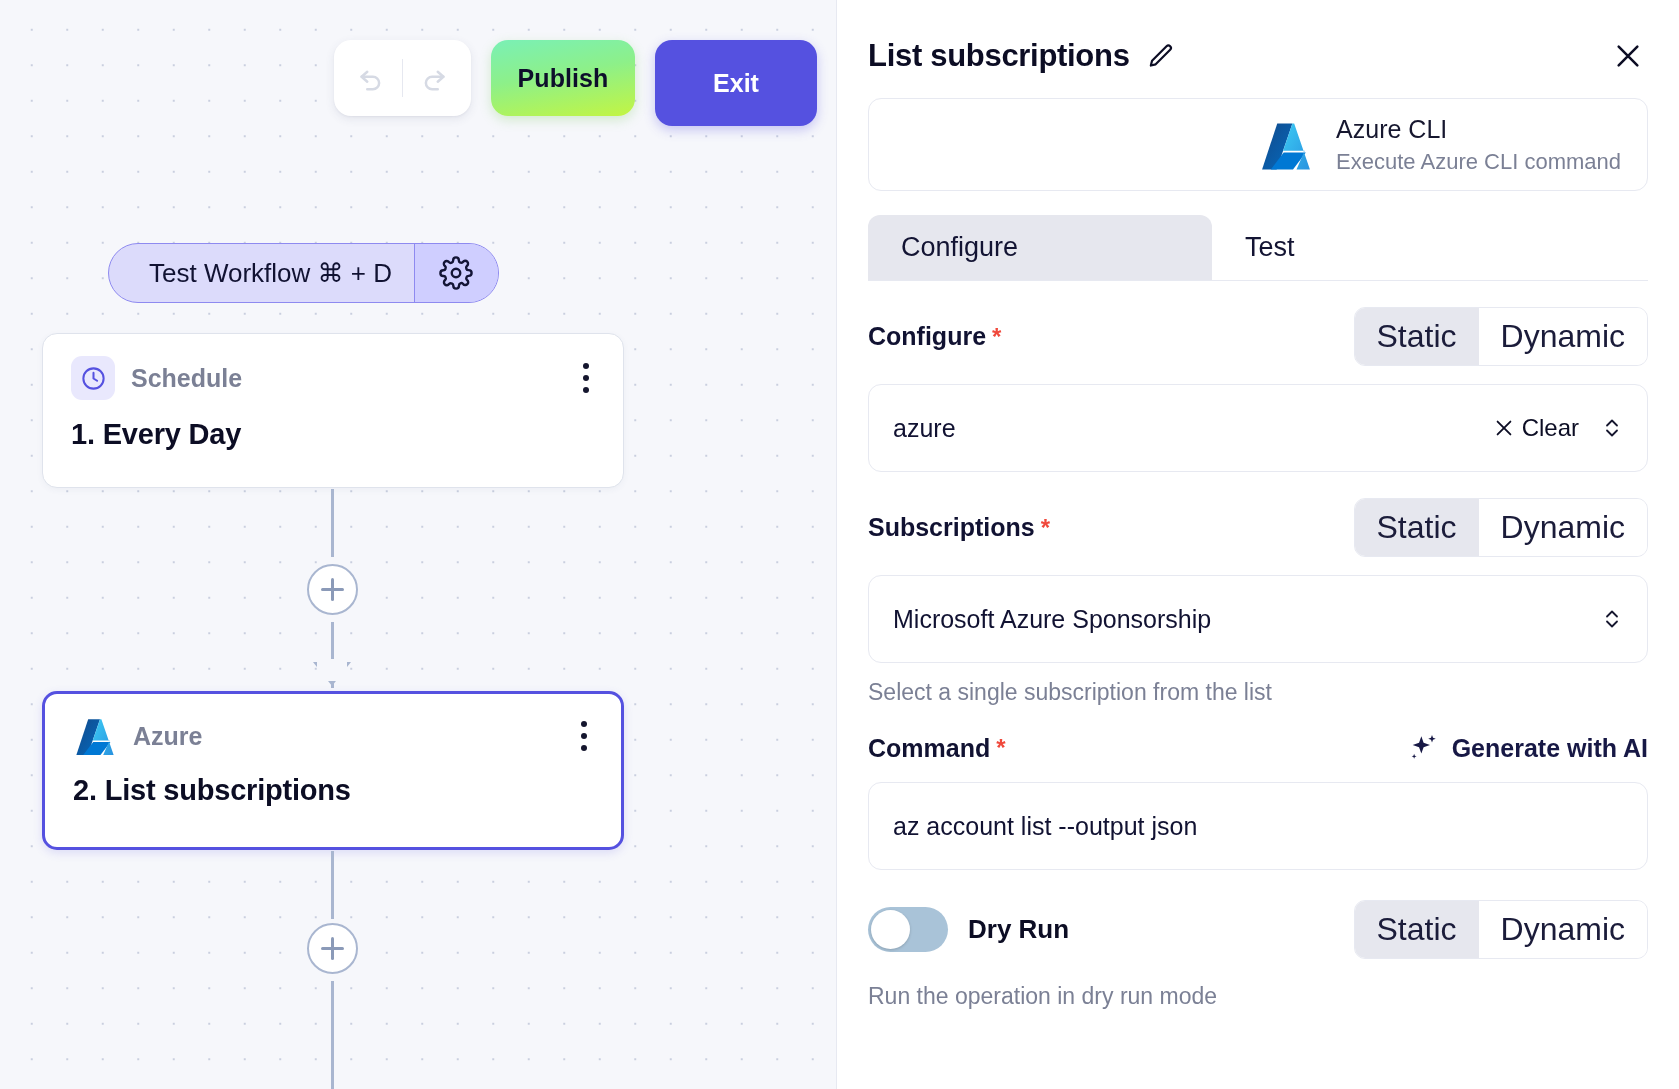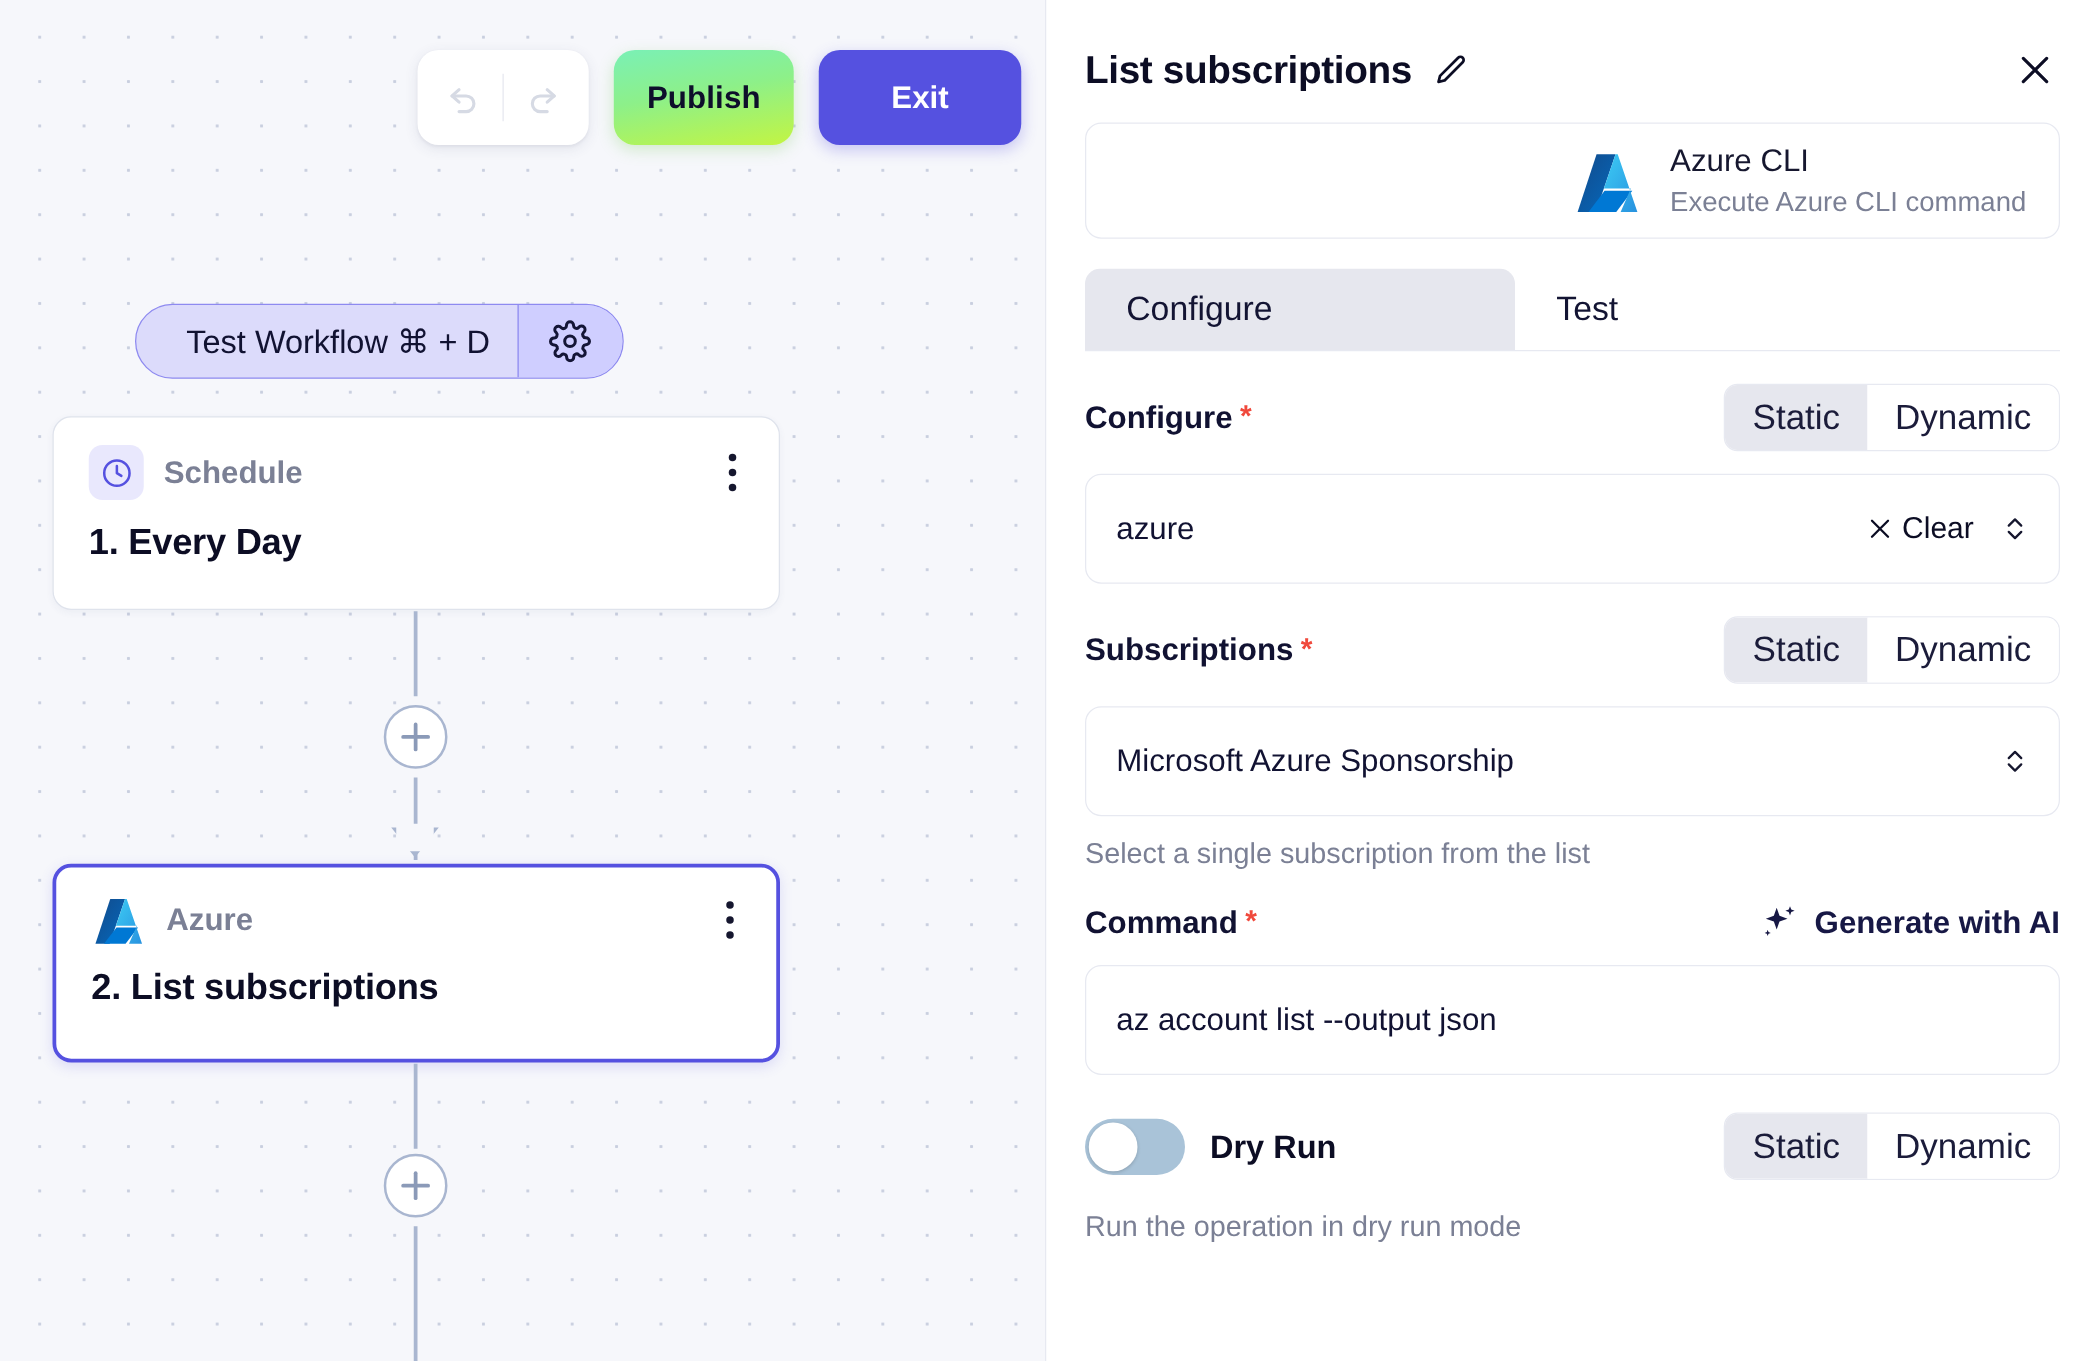--- a/index.html
+++ b/index.html
@@ -33,21 +33,21 @@
   .undo-btn { width: 62px; height: 62px; display: flex; align-items: center; justify-content: center; border: none; background: transparent; cursor: pointer; }
   .undo-sep { width: 1px; height: 38px; background: #e6e8f0; }
   .btn-publish {
     height: 76px; min-width: 144px; padding: 0 24px;
     border: none; border-radius: 17px; cursor: pointer;
     background: linear-gradient(170deg, #7af0b6 0%, #8df089 45%, #c3f542 100%);
     color: #0e0f2b; font-size: 25px; font-weight: 700; letter-spacing: .1px;
     box-shadow: 0 4px 12px rgba(120,200,90,.28);
   }
   .btn-exit {
-    height: 76px; min-width: 162px; padding: 0 24px;
+    height: 86px; min-width: 162px; padding: 0 24px;
     border: none; border-radius: 17px; cursor: pointer;
     background: #5551e0; color: #fff; font-size: 25px; font-weight: 700;
     box-shadow: 0 4px 12px rgba(85,81,224,.30);
   }
 
   
   .test-pill {
     position: absolute; top: 243px; left: 108px;
     display: flex; align-items: stretch;
     height: 60px; border: 1.6px solid #8e8af0;
@@ -115,21 +115,21 @@
   .tabs { margin-top: 24px; display: flex; border-bottom: 1.4px solid #e7e9f1; }
   .tab { padding: 17px 0 17px 0; width: 344px; text-align: left; padding-left: 33px;
     font-size: 27px; color: #131433; cursor: pointer; border: none; background: transparent; font-family: inherit; }
   .tab.active { background: #e6e7ee; border-radius: 12px 12px 0 0; font-weight: 400; }
 
   .field { margin-top: 26px; }
   .field-row { display: flex; align-items: center; }
   .field-label { font-size: 25px; font-weight: 700; color: #111232; }
   .req { color: #f0493c; font-weight: 700; margin-left: 6px; font-size: 24px; }
   .seg { margin-left: auto; display: flex; border: 1.4px solid #e7e9f1; border-radius: 11px; overflow: hidden; background: #fff; }
-  .seg button { border: none; font-family: inherit; font-size: 28px; color: #1b1c3a; cursor: pointer;
+  .seg button { border: none; font-family: inherit; font-size: 32px; color: #1b1c3a; cursor: pointer;
     padding: 10px 22px; background: #fff; }
   .seg button.on { background: #e6e7ee; font-weight: 400; }
 
   .control {
     margin-top: 18px; height: 88px; border: 1.4px solid #e7e9f1; border-radius: 13px;
     display: flex; align-items: center; padding: 0 24px; background: #fff;
   }
   .control-value { font-size: 25px; color: #111232; }
   .clear-btn { margin-left: auto; display: flex; align-items: center; gap: 7px; font-size: 24px; color: #0c0d24; cursor: pointer; background:none;border:none;font-family:inherit; }
   .stepper { margin-left: 22px; display: flex; flex-direction: column; gap: 3px; cursor: pointer; }

